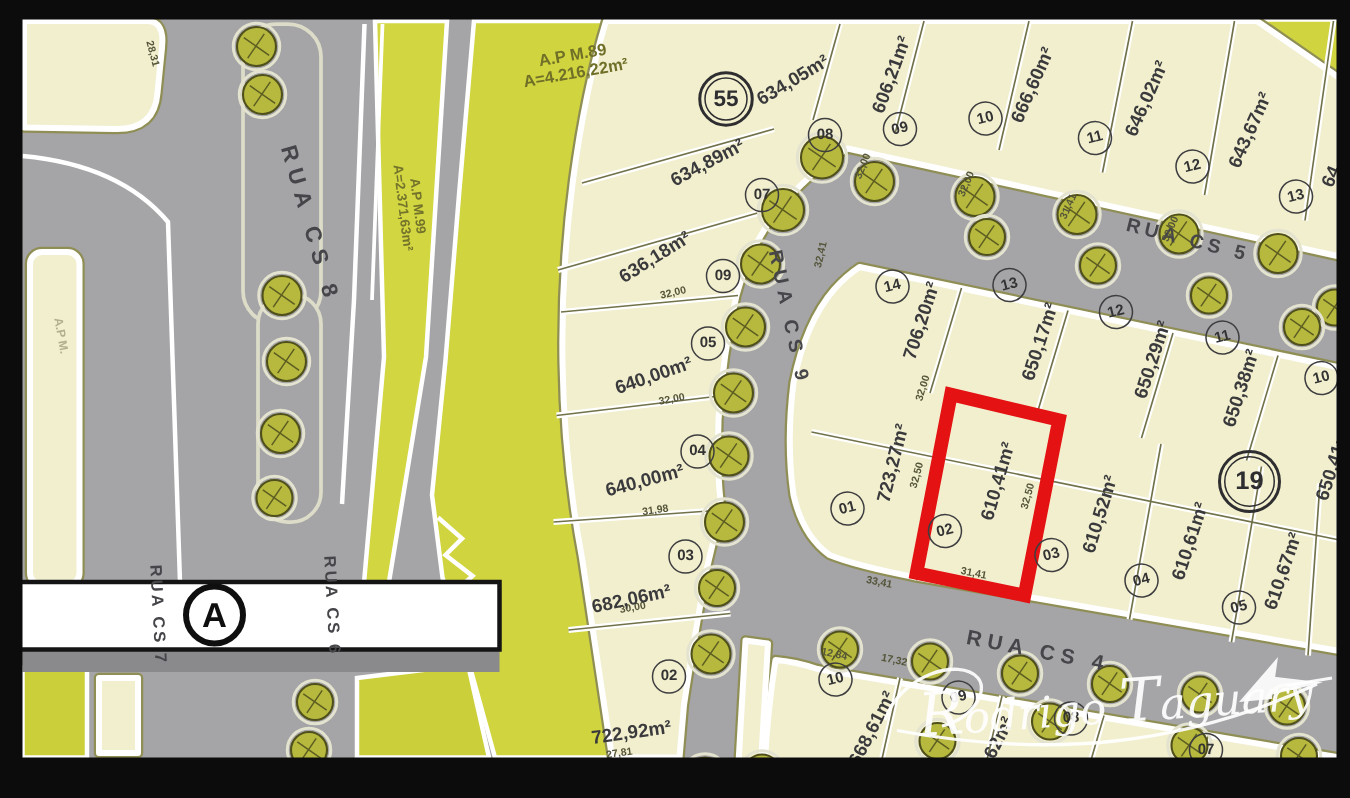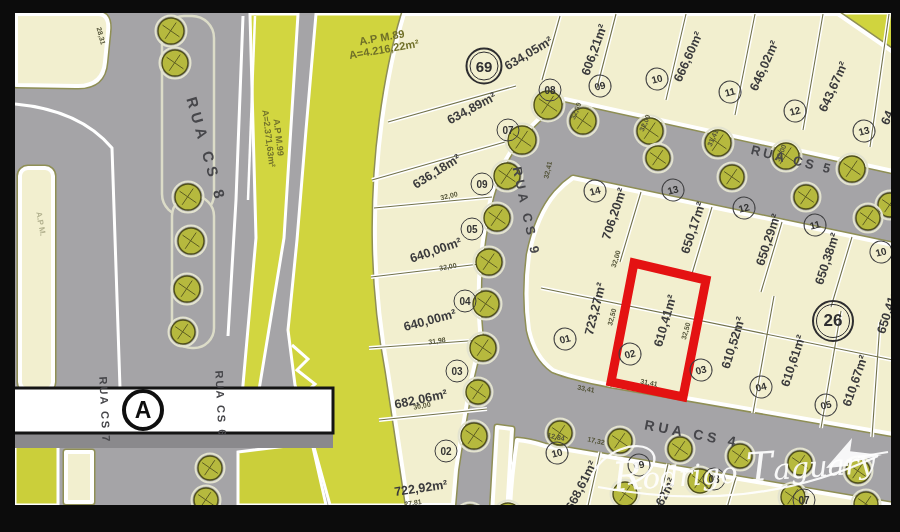--- a/index.html
+++ b/index.html
@@ -364,22 +364,22 @@
       <div class="lotc" style="left: 761px; top: 387px; --r: -14deg;">04</div>
       <div class="lbl " style="left: 794px; top: 361px; --r: -72deg; font-size: 12.5px;">610,61m²</div>
       <div class="lotc" style="left: 826px; top: 405px; --r: -14deg;">05</div>
       <div class="lbl " style="left: 856px; top: 381px; --r: -71deg; font-size: 12.5px;">610,67m²</div>
       <div class="lotc" style="left: 557px; top: 453px; --r: -14deg;">10</div>
       <div class="lbl " style="left: 582px; top: 486px; --r: -63deg; font-size: 12.5px;">668,61m²</div>
       <div class="lotc" style="left: 639px; top: 465px; --r: -14deg;">09</div>
       <div class="lbl " style="left: 661px; top: 503px; --r: -63deg; font-size: 12.5px;">629,62m²</div>
       <div class="lotc" style="left: 714px; top: 479px; --r: 0deg;">08</div>
       <div class="lotc" style="left: 804px; top: 500px; --r: 0deg;">07</div>
-      <div class="marker quadra" style="left: 484px; top: 66px; height: 37px; width: 37px; font-size: 15px;">69</div>
-      <div class="marker quadra" style="left: 833px; top: 321px; height: 42px; width: 42px; font-size: 17px;">26</div>
+      <div class="marker quadra" style="left: 484px; top: 66px; height: 37px; width: 37px; font-size: 15px;">55</div>
+      <div class="marker quadra" style="left: 833px; top: 321px; height: 42px; width: 42px; font-size: 17px;">19</div>
       <div class="marker section" style="left: 143px; top: 410px; height: 42px; width: 42px; font-size: 23px;">A</div>
     </div>
 
   <svg id="wm" width="900" height="532" viewBox="0 0 900 532">
     <g stroke="#ffffff" stroke-width="2.2" fill="none" opacity="0.92">
       <path d="M590,480 C600,450 640,438 652,452 C660,462 646,480 628,484"></path>
       <path d="M598,487 C700,506 790,497 878,456"></path>
       <path d="M858,457 L888,452" stroke-width="2"></path>
     </g>
     <g fill="#ffffff" opacity="0.92">

